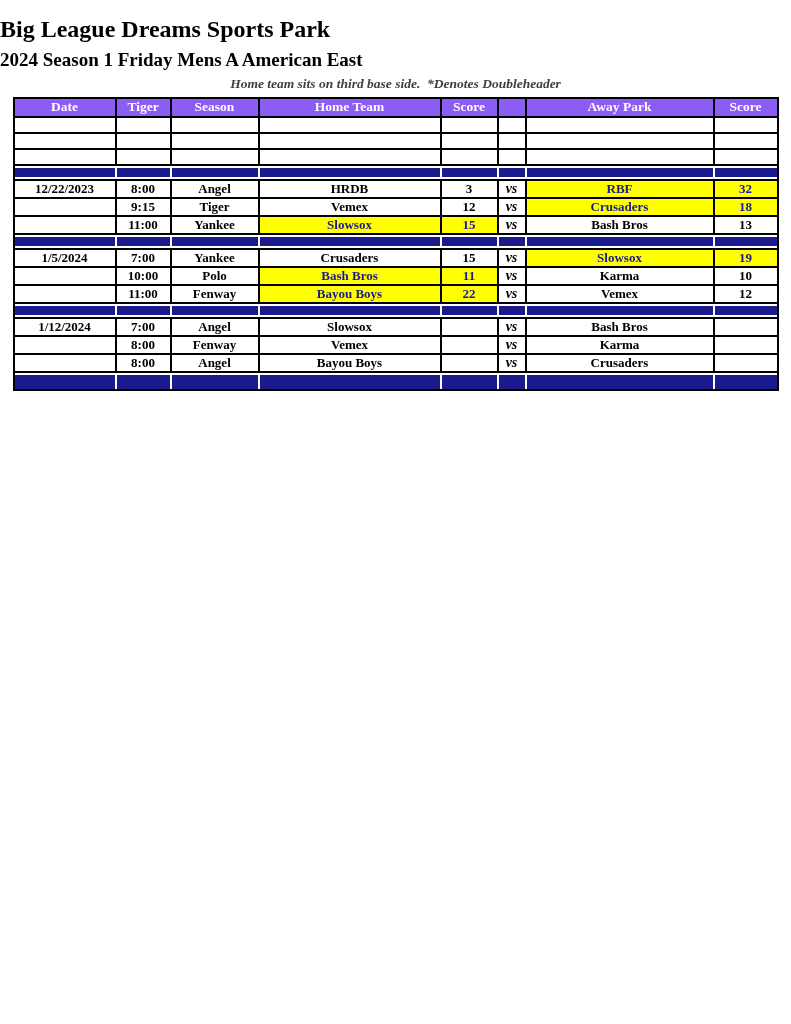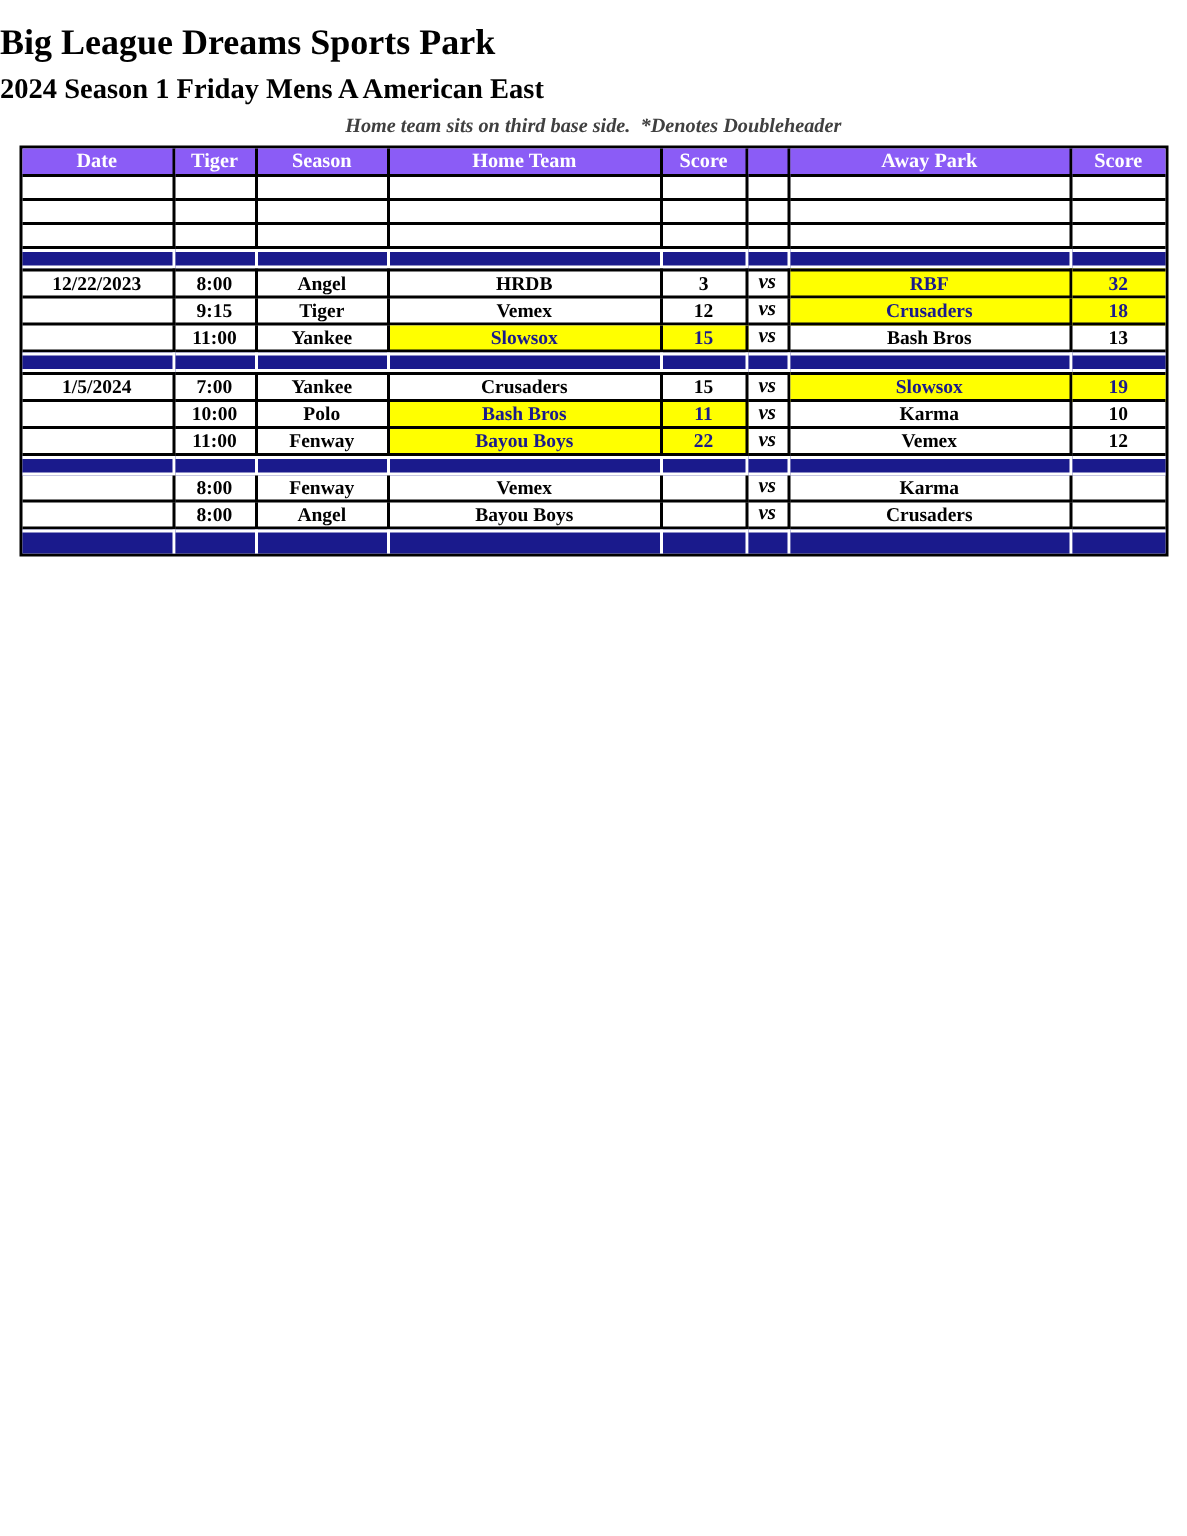--- a/index.html
+++ b/index.html
@@ -203,20 +203,30 @@
     <td></td>
         <td></td>
         <td></td>
         <td></td>
         <td></td>
         <td></td>
         <td></td>
         <td></td>
   </tr>
 
+  <tr class="game after-sep">
+    <td>1/12/2024</td>
+    <td>7:00</td>
+    <td>Angel</td>
+    <td>Slowsox</td>
+    <td></td>
+    <td class="vs">vs</td>
+    <td>Bash Bros</td>
+    <td></td>
+  </tr>
   <tr class="game">
     <td></td>
     <td>8:00</td>
     <td>Fenway</td>
     <td>Vemex</td>
     <td></td>
     <td class="vs">vs</td>
     <td>Karma</td>
     <td></td>
   </tr>

